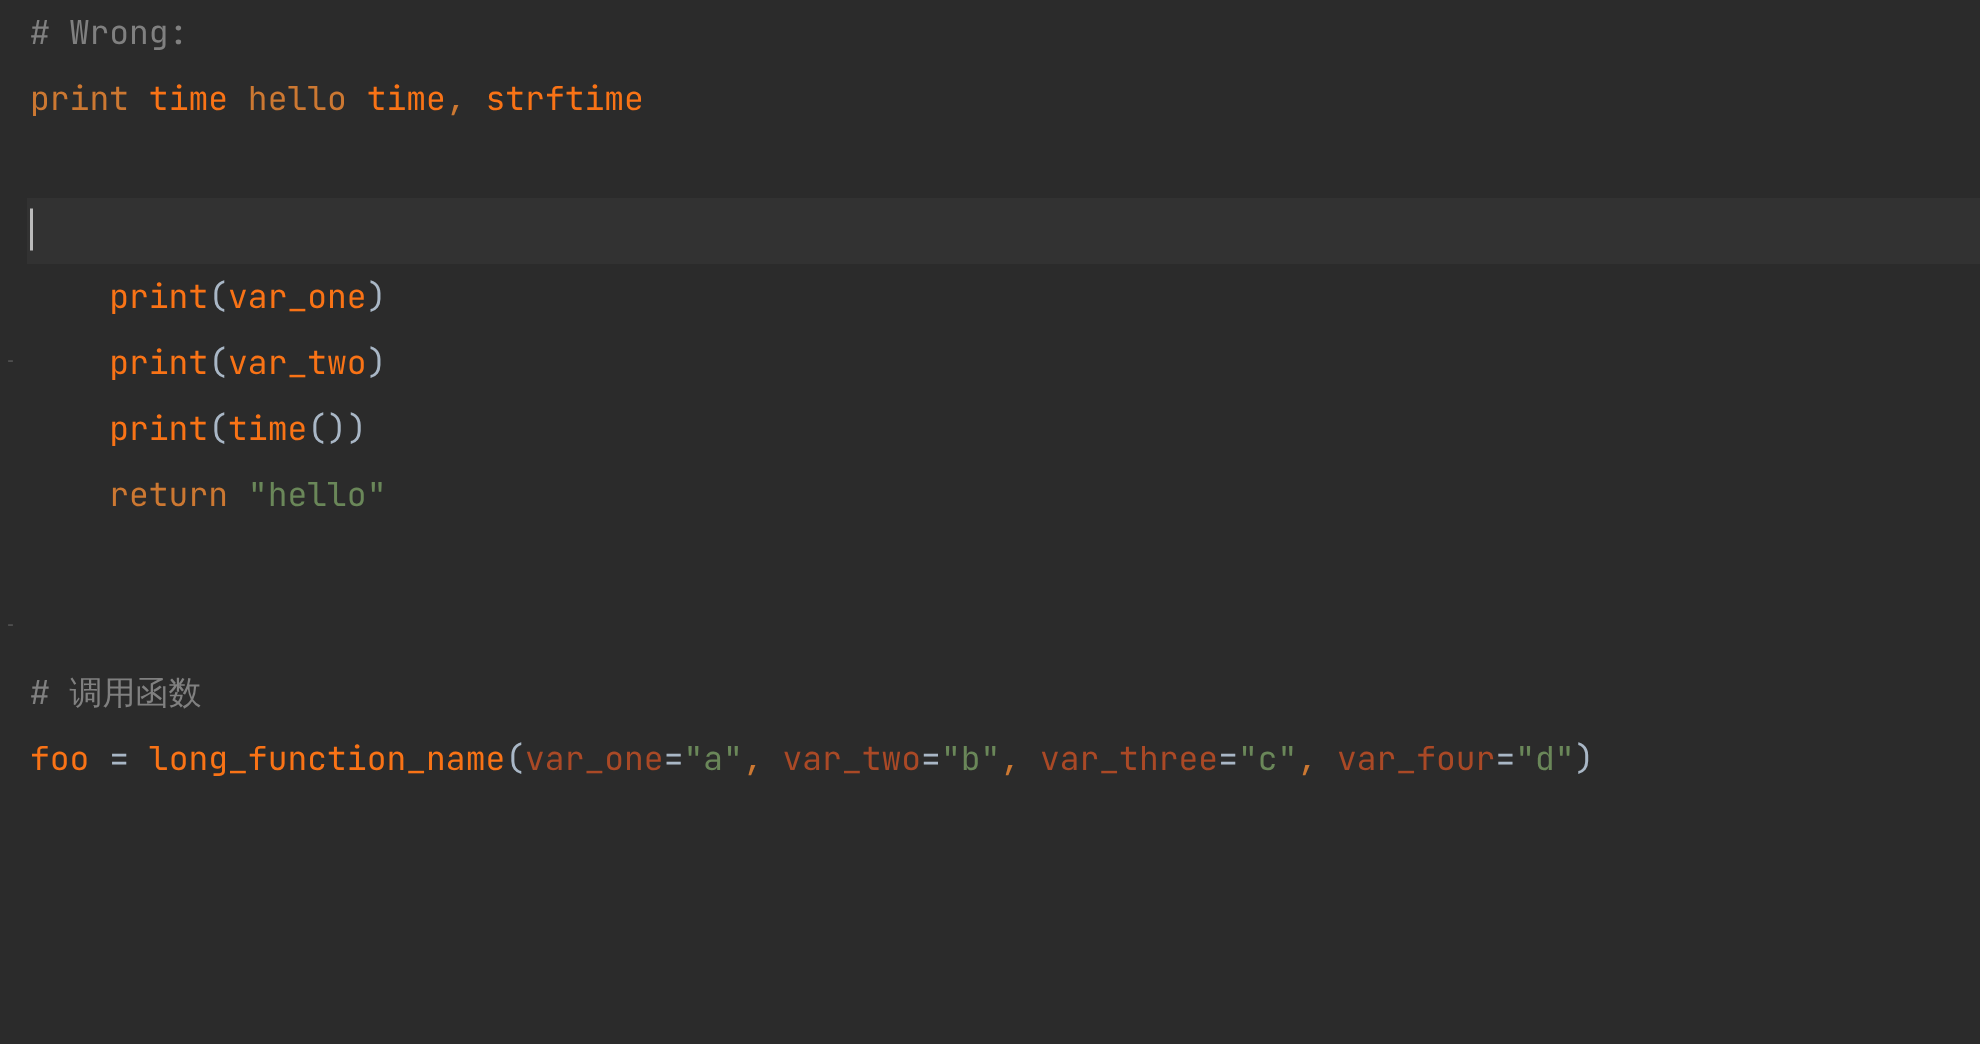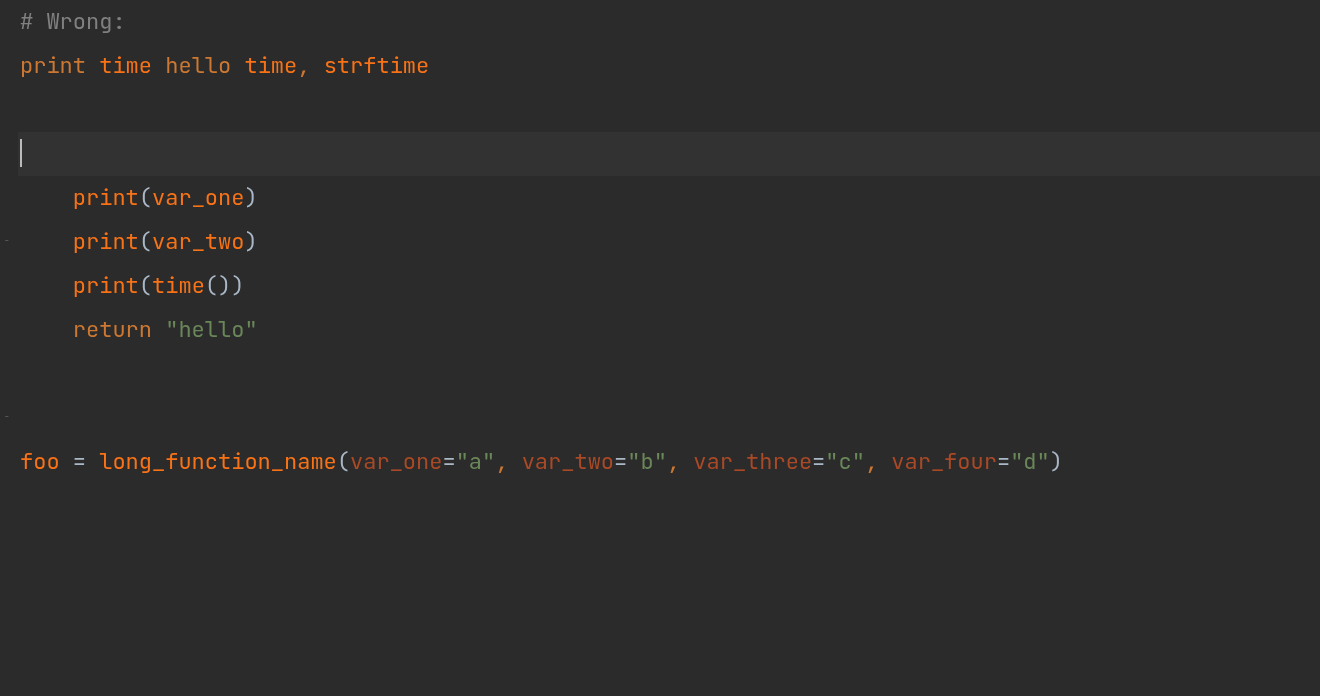--- a/index.html
+++ b/index.html
@@ -92,18 +92,19 @@
 
     <div class="line"><span>    </span><span class="c-builtin">print</span><span class="c-punct">(</span><span class="c-ident">var_two</span><span class="c-punct">)</span></div>
 
     <div class="line"><span>    </span><span class="c-builtin">print</span><span class="c-punct">(</span><span class="c-ident">time</span><span class="c-punct">(</span><span class="c-punct">)</span><span class="c-punct">)</span></div>
 
     <div class="line"><span>    </span><span class="c-keyword">return</span> <span class="c-string">"hello"</span></div>
 
     <div class="line"></div>
     <div class="line"></div>
 
+    <div class="line"><span class="c-comment"># 调用函数</span></div>
 
     <div class="line"><span class="c-ident">foo</span> <span class="c-punct">=</span> <span class="c-ident">long_function_name</span><span class="c-punct">(</span><span class="c-kwarg">var_one</span><span class="c-punct">=</span><span class="c-string">"a"</span><span class="c-keyword">,</span> <span class="c-kwarg">var_two</span><span class="c-punct">=</span><span class="c-string">"b"</span><span class="c-keyword">,</span> <span class="c-kwarg">var_three</span><span class="c-punct">=</span><span class="c-string">"c"</span><span class="c-keyword">,</span> <span class="c-kwarg">var_four</span><span class="c-punct">=</span><span class="c-string">"d"</span><span class="c-punct">)</span></div>
 
 
   </div>
 </div>
 
 </body></html>

